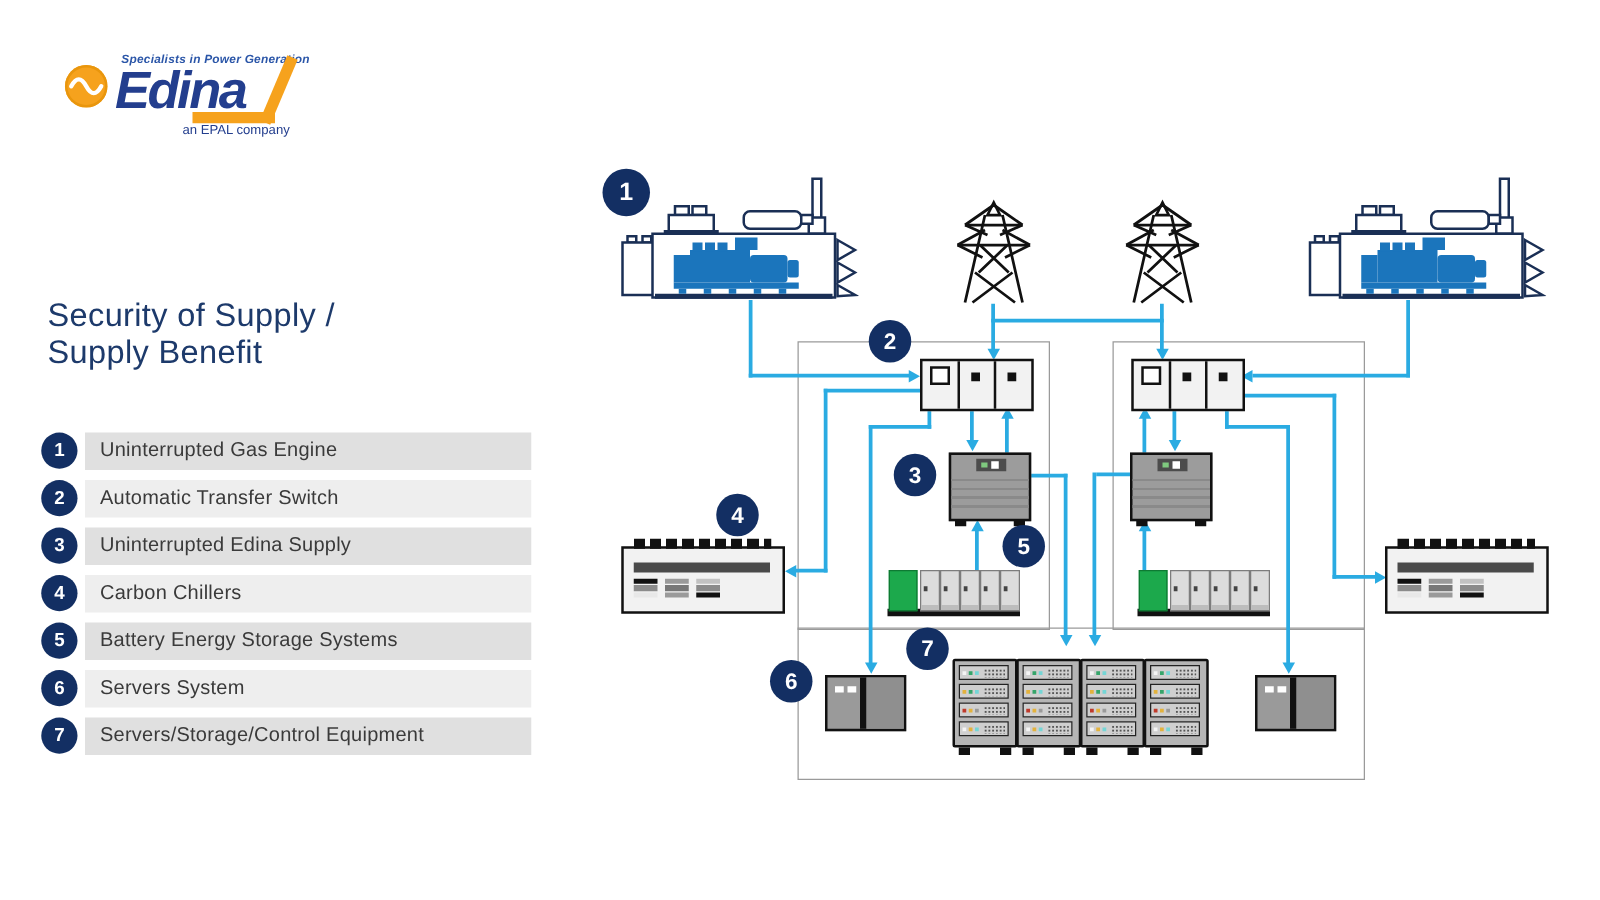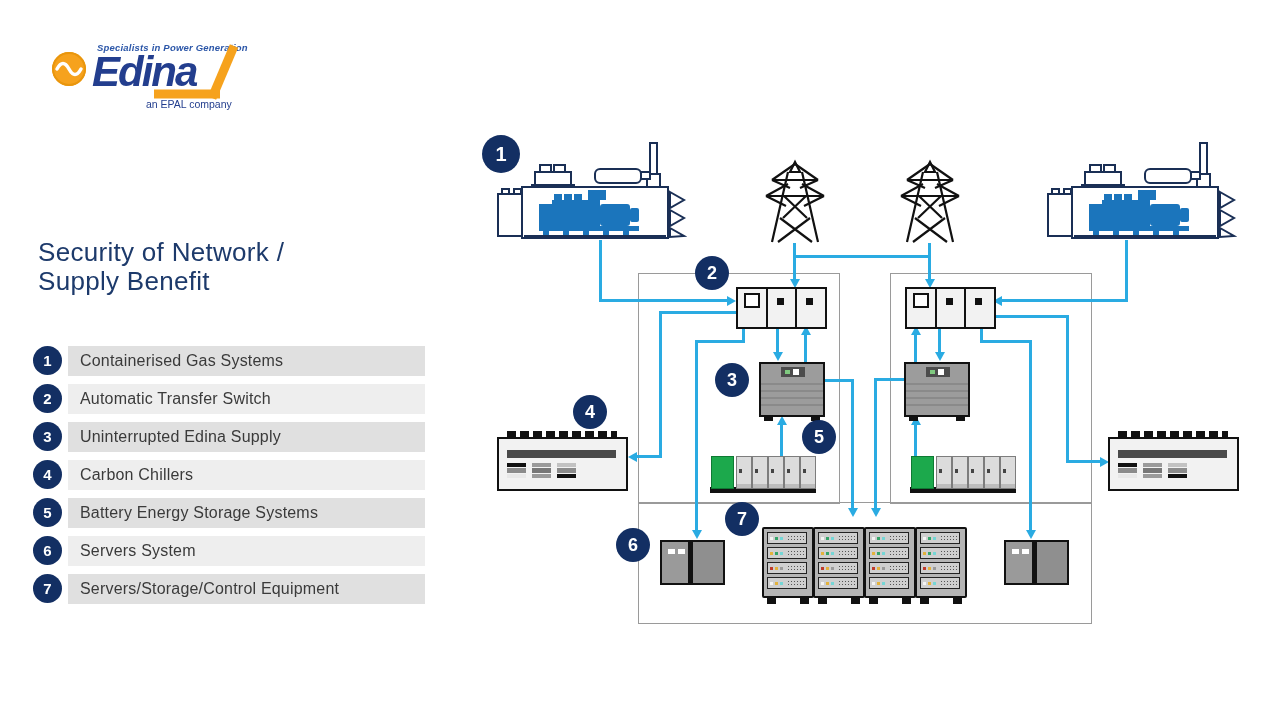--- a/index.html
+++ b/index.html
@@ -114,29 +114,29 @@
     <div class="logo-tagline">Specialists in Power Generation</div>
     <div class="logo-brand">Edina</div>
     <svg width="110" height="70" viewBox="0 0 110 70" style="position:absolute;left:96px;top:2px;">
       <line x1="12" y1="54" x2="78" y2="54" stroke="#f6a21d" stroke-width="9"></line>
       <line x1="92" y1="6" x2="70" y2="58" stroke="#f6a21d" stroke-width="9"></line>
     </svg>
     <div class="logo-company">an EPAL company</div>
   </div>
 
   <div class="title">
-    <div>Security of Network /</div>
+    <div>Security of Supply /</div>
     <div>Supply Benefit</div>
   </div>
 
   <div class="legend">
     <div class="legend-row" style="top:346px;">
       <div class="legend-bar"></div>
       <div class="legend-badge">1</div>
-      <div class="legend-label">Containerised Gas Systems</div>
+      <div class="legend-label">Uninterrupted Gas Engine</div>
     </div>
     <div class="legend-row" style="top:384px;">
       <div class="legend-bar"></div>
       <div class="legend-badge">2</div>
       <div class="legend-label">Automatic Transfer Switch</div>
     </div>
     <div class="legend-row" style="top:422px;">
       <div class="legend-bar"></div>
       <div class="legend-badge">3</div>
       <div class="legend-label">Uninterrupted Edina Supply</div>

